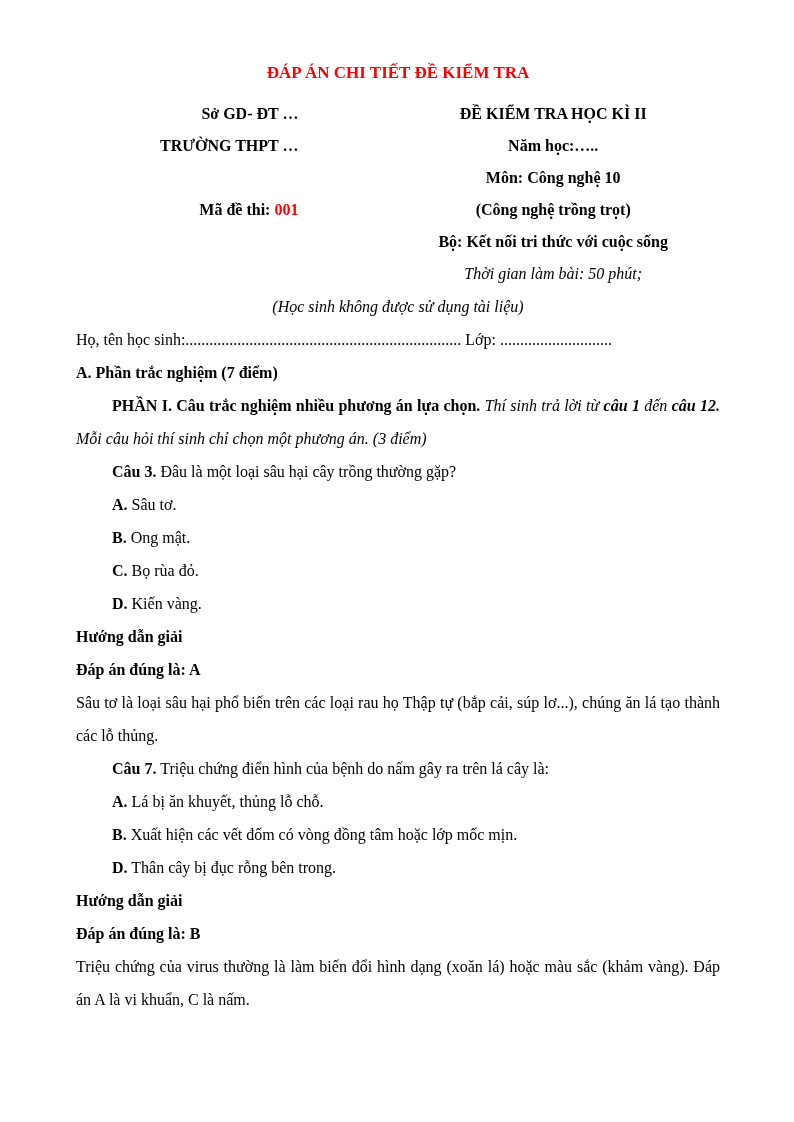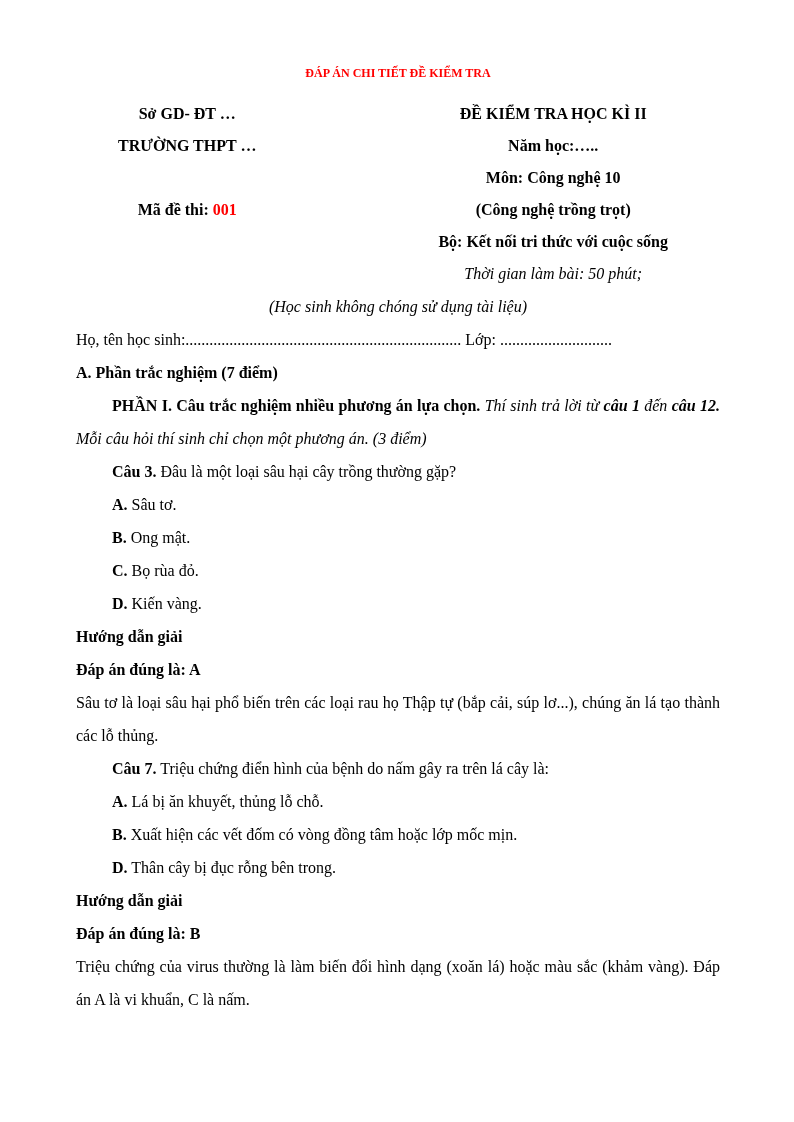--- a/index.html
+++ b/index.html
@@ -11,27 +11,27 @@
     font-family: "Liberation Serif", "DejaVu Serif", serif;
     font-size: 16px;
     -webkit-font-smoothing: antialiased;
   }
   .page { padding: 60px 74px 40px 76px; }
 
   .doc-title {
     color: var(--title_red, #ff0000);
     font-weight: 700;
     text-align: center;
-    font-size: 12px;
+    font-size: 17px;
     line-height: 26px;
     margin: 0 0 12px 0;
   }
 
   .header-cols { display: flex; font-weight: 700; }
-  .header-col-left  { width: 40%; text-align: center; }
+  .header-col-left  { width: 40%; text-align: right; }
   .header-col-right { width: 60%; text-align: center; padding-left: 88px; }
   .hline { line-height: 32px; min-height: 32px; }
 
   .italic { font-style: italic; }
   .normal-weight { font-weight: 400; }
   .red { color: var(--title_red, #ff0000); }
   .bold { font-weight: 700; }
 
   .center-line { text-align: center; line-height: 33px; }
   .body-line { line-height: 33px; margin: 0; text-align: justify; }
@@ -55,21 +55,21 @@
     <div class="header-col-right">
       <div class="hline">ĐỀ KIỂM TRA HỌC KÌ II</div>
       <div class="hline">Năm học:…..</div>
       <div class="hline">Môn: Công nghệ 10</div>
       <div class="hline">(Công nghệ trồng trọt)</div>
       <div class="hline">Bộ: Kết nối tri thức với cuộc sống</div>
       <div class="hline italic normal-weight">Thời gian làm bài: 50 phút;</div>
     </div>
   </div>
 
-  <div class="center-line italic">(Học sinh không chóng sử dụng tài liệu)</div>
+  <div class="center-line italic">(Học sinh không được sử dụng tài liệu)</div>
 
   <p class="body-line">Họ, tên học sinh:..................................................................... Lớp: ............................</p>
 
   <p class="body-line bold">A. Phần trắc nghiệm (7 điểm)</p>
 
   <p class="body-line"><b>PHẦN I. Câu trắc nghiệm nhiều phương án lựa chọn.</b><span class="italic"> Thí sinh trả lời từ </span><span class="bi">câu 1</span><span class="italic"> đến </span><span class="bi">câu 12.</span><span class="italic"> Mỗi câu hỏi thí sinh chỉ chọn một phương án. (3 điểm)</span></p>
 
   <div class="question">
     <p class="body-line"><b>Câu 3.</b><span> Đâu là một loại sâu hại cây trồng thường gặp?</span></p>
     <p class="body-line"><b>A.</b><span> Sâu tơ.</span></p>

